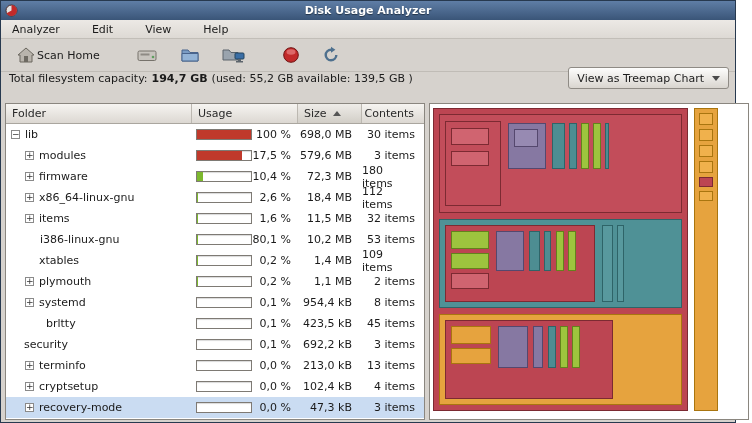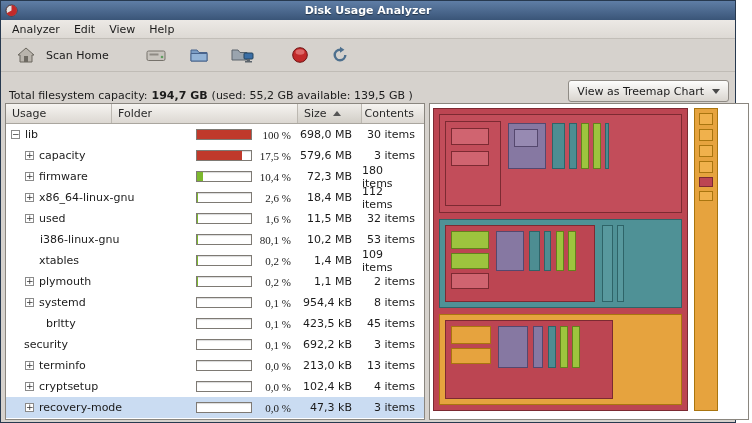--- a/index.html
+++ b/index.html
@@ -10,33 +10,33 @@
 
   
   .titlebar { position:absolute; left:0; top:0; width:100%; height:19px;
     background:linear-gradient(#5f7ea6,#3a5578); display:flex; align-items:center; justify-content:center; }
   .titlebar .title { color:#ffffff; font-weight:bold; font-size:11px; text-shadow:0 1px 1px #223347; }
   .app-icon { position:absolute; left:4px; top:3px; width:13px; height:13px; }
 
   
   .menubar { position:absolute; left:0; top:19px; width:100%; height:19px;
     background:linear-gradient(#ece9e5,#ddd9d4); border-bottom:1px solid #c2beb8;
-    display:flex; align-items:center; padding-left:4px; }
+    display:flex; align-items:center; padding-left:4px;gap:18px; }
   .menu-item { padding:2px 7px; cursor:default; }
 
   
   .toolbar { position:absolute; left:0; top:38px; width:100%; height:33px;
     background:#d6d2cd; border-bottom:1px solid #c0bcb6; display:flex; align-items:center; padding-left:8px; }
-  .tool-btn { display:flex; align-items:center; gap:11px; padding:3px 7px; border-radius:3px; border:1px solid transparent; }
+  .tool-btn { display:flex; align-items:center; gap:2px; padding:3px 7px; border-radius:3px; border:1px solid transparent; }
   .tool-btn + .tool-btn { margin-left:6px; }
   .tool-btn.gap { margin-left:20px; }
   .tool-btn svg { display:block; }
 
   
-  .infobar { position:absolute; left:0; top:71px; width:100%; height:30px; display:flex; align-items:flex-end; padding:0 6px 0 8px; }
+  .infobar { position:absolute; left:0; top:71px; width:100%; height:30px; display:flex; align-items:center; padding:0 6px 18px 8px; }
   .cap-bold { font-weight:bold; margin:0 4px; }
   .spacer { flex:1; }
   .view-select { display:flex; align-items:center; gap:8px; height:22px; padding:0 8px;
     border:1px solid #8f8b85; border-radius:3px; background:linear-gradient(#fdfdfc,#d9d5cf); }
   .arrow-down { width:0; height:0; border-left:4px solid transparent; border-right:4px solid transparent; border-top:5px solid #4a4a4a; }
 
   
   .tree-panel { position:absolute; left:4px; top:102px; width:420px; height:317px;
     background:#ffffff; border:1px solid #8a867f; }
   .treemap-panel { position:absolute; left:428px; top:102px; width:320px; height:317px;
@@ -61,21 +61,21 @@
   .c-usage { width:106px; padding-left:4px; }
   .c-size { width:64px; justify-content:flex-end; padding-right:10px; }
   .c-contents { width:58px; justify-content:flex-end; padding-right:5px; }
 
   .expander { width:9px; height:9px; min-width:9px; border:1px solid #8a8a8a; background:#fff;
     font-size:9px; line-height:7px; text-align:center; color:#333; margin-right:5px; }
   .expander.none { visibility:hidden; }
 
   .bar { width:56px; height:11px; border:1px solid #7e7a74; background:#fff; box-shadow:inset 0 1px 1px rgba(0,0,0,0.15); }
   .bar-fill { height:100%; }
-  .pct { flex:1; text-align:right; padding-right:7px;font-family:Liberation Serif, serif; }
+  .pct { flex:1; text-align:right; padding-right:7px; }
 
   
   .tm-rect { position:absolute; border:1px solid; }
 </style>
 </head>
 <body>
 
 <div class="window">
 
   <div class="titlebar">
@@ -142,25 +142,25 @@
     <span>(used: 55,2 GB available: 139,5 GB )</span>
     <span class="spacer"></span>
     <div class="view-select">
       <span>View as Treemap Chart</span>
       <span class="arrow-down"></span>
     </div>
   </div>
 
   <div class="tree-panel">
     <div class="thead">
+      <div class="th th-folder">
+          <span>Folder</span>
+        </div>
       <div class="th th-usage">
           <span>Usage</span>
-        </div>
-      <div class="th th-folder">
-          <span>Folder</span>
         </div>
       <div class="th th-size">
           <span>Size</span>
           <span class="sort-arrow"></span>
         </div>
       <div class="th th-contents">
           <span>Contents</span>
         </div>
     </div>
     <div class="tbody" id="tree-body">
@@ -174,21 +174,21 @@
               <span class="bar-fill" style="display: block; width: 100%; background: rgb(192, 57, 43);"></span>
             </span>
             <span class="pct">100 %</span>
           </div>
           <div class="cell c-size">698,0 MB</div>
           <div class="cell c-contents">30 items</div>
         </div>
         <div class="row">
           <div class="cell c-folder" style="padding-left: 19px;">
             <span class="expander">+</span>
-            <span>capacity</span>
+            <span>modules</span>
           </div>
           <div class="cell c-usage">
             <span class="bar">
               <span class="bar-fill" style="display: block; width: 83%; background: rgb(192, 57, 43);"></span>
             </span>
             <span class="pct">17,5 %</span>
           </div>
           <div class="cell c-size">579,6 MB</div>
           <div class="cell c-contents">3 items</div>
         </div>
@@ -216,21 +216,21 @@
               <span class="bar-fill" style="display: block; width: 2.6%; background: rgb(124, 184, 46);"></span>
             </span>
             <span class="pct">2,6 %</span>
           </div>
           <div class="cell c-size">18,4 MB</div>
           <div class="cell c-contents">112 items</div>
         </div>
         <div class="row">
           <div class="cell c-folder" style="padding-left: 19px;">
             <span class="expander">+</span>
-            <span>used</span>
+            <span>items</span>
           </div>
           <div class="cell c-usage">
             <span class="bar">
               <span class="bar-fill" style="display: block; width: 1.6%; background: rgb(124, 184, 46);"></span>
             </span>
             <span class="pct">1,6 %</span>
           </div>
           <div class="cell c-size">11,5 MB</div>
           <div class="cell c-contents">32 items</div>
         </div>

